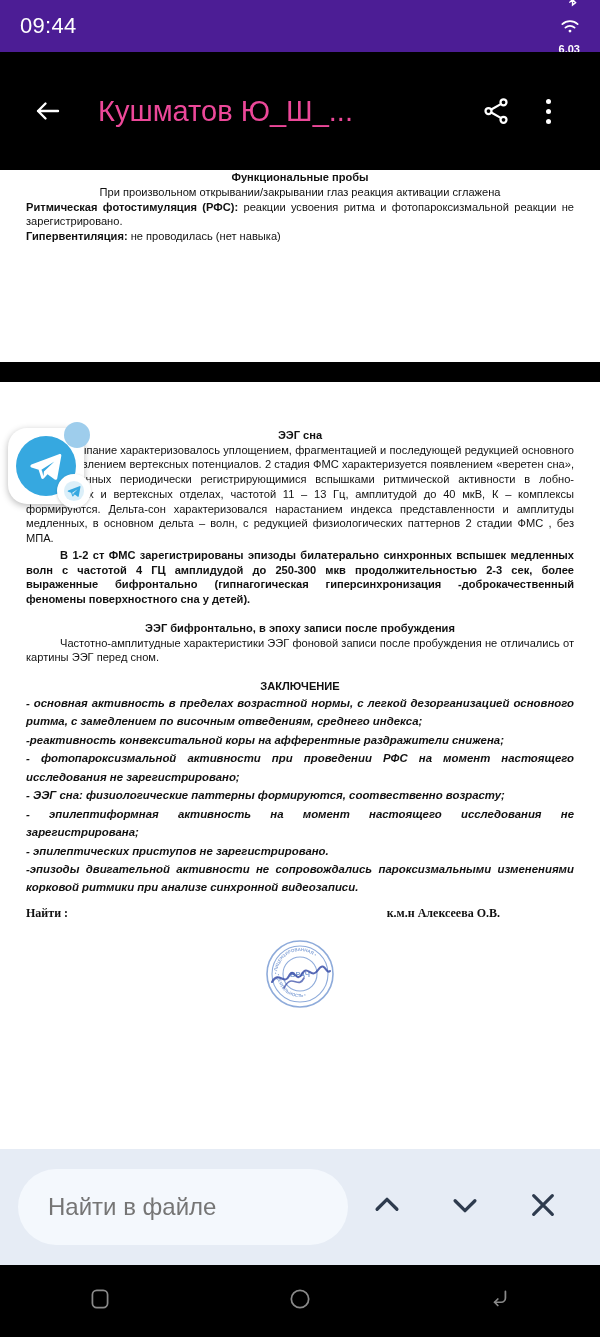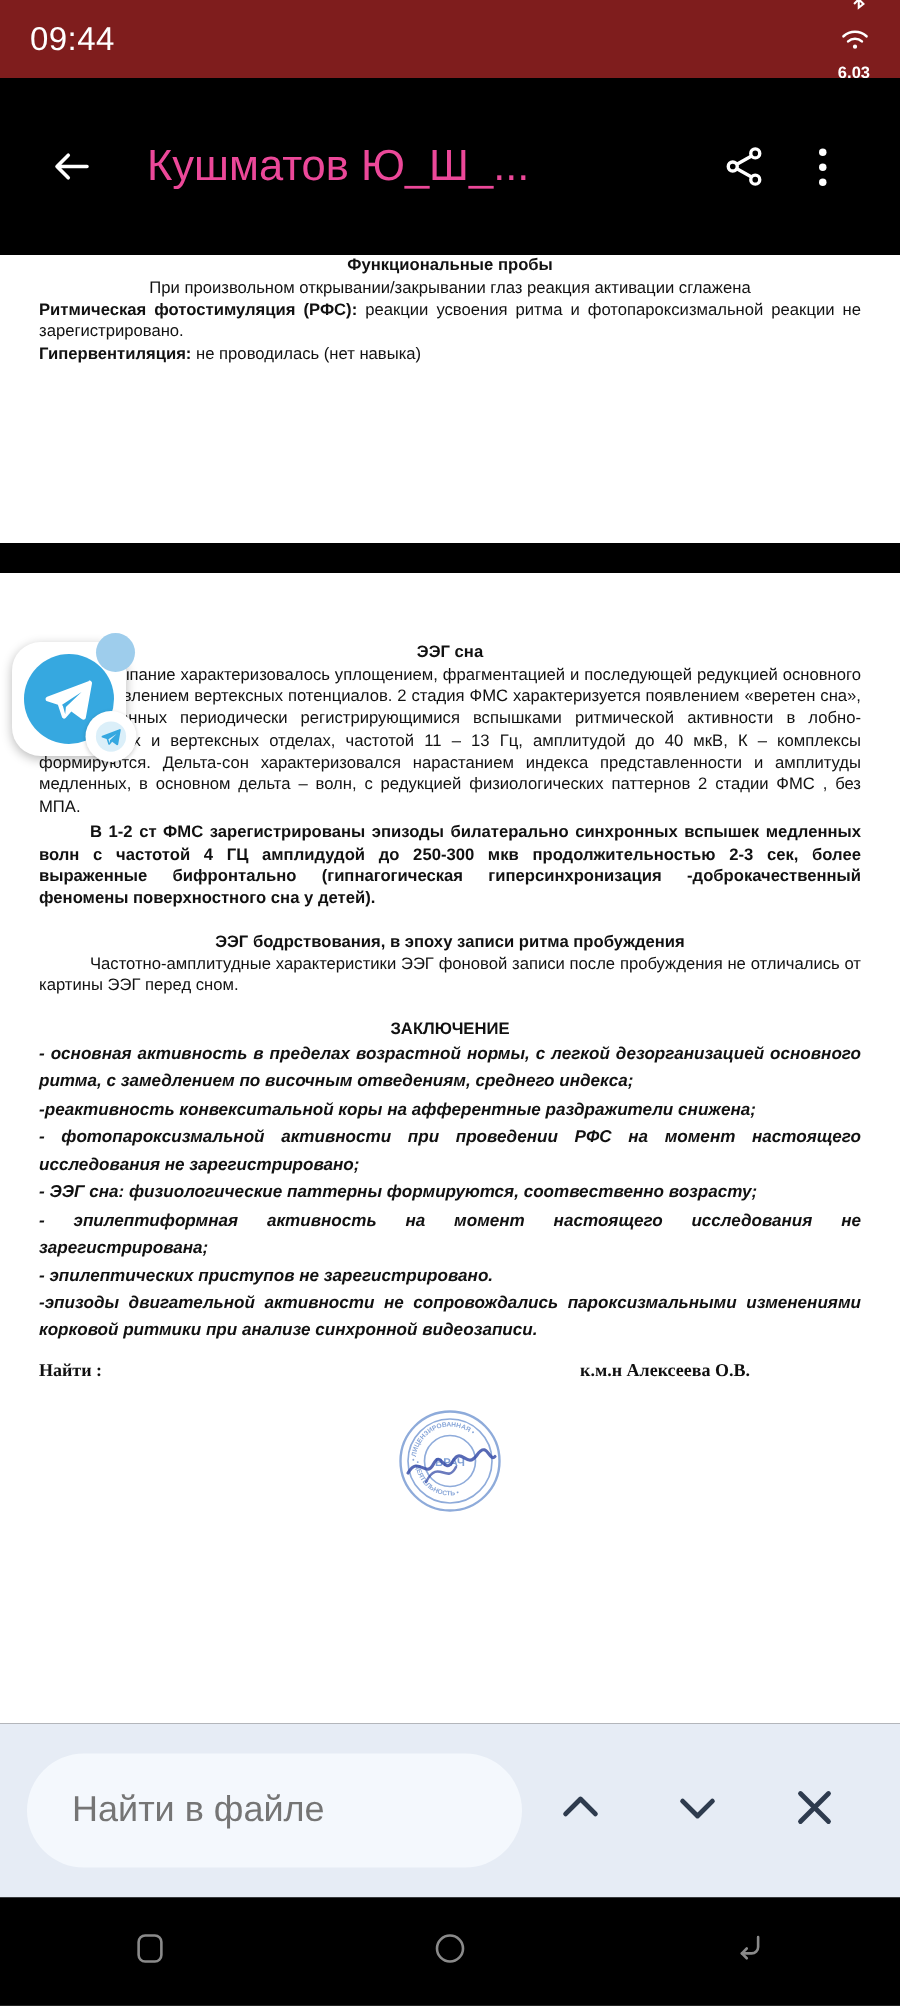--- a/index.html
+++ b/index.html
@@ -7,21 +7,21 @@
     width: 600px; height: 1337px;
     background: #000;
     font-family: "Liberation Sans", sans-serif;
     overflow: hidden;
   }
   #screen { position: relative; width: 600px; height: 1337px; background: #000; }
 
   
   .statusbar {
     position: absolute; top: 0; left: 0; width: 600px; height: 52px;
-    background: #7f1d1d; color: #fff;
+    background: #4c1d95; color: #fff;
     display: flex; align-items: center; justify-content: space-between;
     padding: 0 20px;
   }
   .status-clock { font-size: 22px; letter-spacing: .3px; }
   .status-icons { display: flex; align-items: flex-end; gap: 9px; flex-direction: column; }
   .status-icons svg { display: block; }
   .netspeed { display: flex; flex-direction: column; align-items: center;
               line-height: 1; color: #fff; margin-bottom: 1px; }
   .netspeed .n1 { font-size: 11px; font-weight: bold; }
   .netspeed .n2 { font-size: 8px; font-weight: bold; margin-top: 1px; }
@@ -202,21 +202,21 @@
     <div class="page-gap"></div>
 
     <div class="page">
       <div style="height:46px"></div>
       <div class="doc">
         <div class="h-center">ЭЭГ сна</div>
         <div class="just indent">Засыпание характеризовалось уплощением, фрагментацией и последующей редукцией основного ритма, появлением вертексных потенциалов. 2 стадия ФМС  характеризуется появлением «веретен сна», представленных периодически регистрирующимися вспышками ритмической активности в лобно-центральных и вертексных отделах, частотой 11 – 13 Гц, амплитудой до 40 мкВ, К – комплексы формируются. Дельта-сон характеризовался нарастанием индекса представленности и амплитуды медленных, в основном дельта – волн, с редукцией физиологических паттернов 2 стадии ФМС , без МПА.</div>
         <div class="just indent ital-thin b" style="margin-top:2px">В 1-2 ст ФМС  зарегистрированы эпизоды билатерально синхронных вспышек медленных волн  с частотой 4 ГЦ амплидудой до 250-300 мкв продолжительностью 2-3 сек, более выраженные бифронтально (гипнагогическая гиперсинхронизация -доброкачественный феномены поверхностного сна у детей).</div>
 
         <div class="sec-space"></div>
-        <div class="h-center">ЭЭГ бодрствования, в эпоху записи ритма пробуждения</div>
+        <div class="h-center">ЭЭГ бифронтально, в эпоху записи после пробуждения</div>
         <div class="just indent">Частотно-амплитудные характеристики ЭЭГ фоновой записи после пробуждения не отличались от картины ЭЭГ перед сном.</div>
 
         <div class="sec-space"></div>
         <div class="h-center">ЗАКЛЮЧЕНИЕ</div>
         <div class="concl">
           <p>- основная активность в пределах возрастной нормы, с легкой дезорганизацией основного ритма, с замедлением по височным отведениям, среднего индекса;</p>
           <p>-реактивность конвекситальной коры на афферентные раздражители снижена;</p>
           <p>- фотопароксизмальной активности при проведении РФС на момент настоящего исследования не зарегистрировано;</p>
           <p>- ЭЭГ сна: физиологические паттерны формируются, соотвественно возрасту;</p>
           <p>- эпилептиформная активность на момент настоящего исследования не зарегистрирована;</p>

